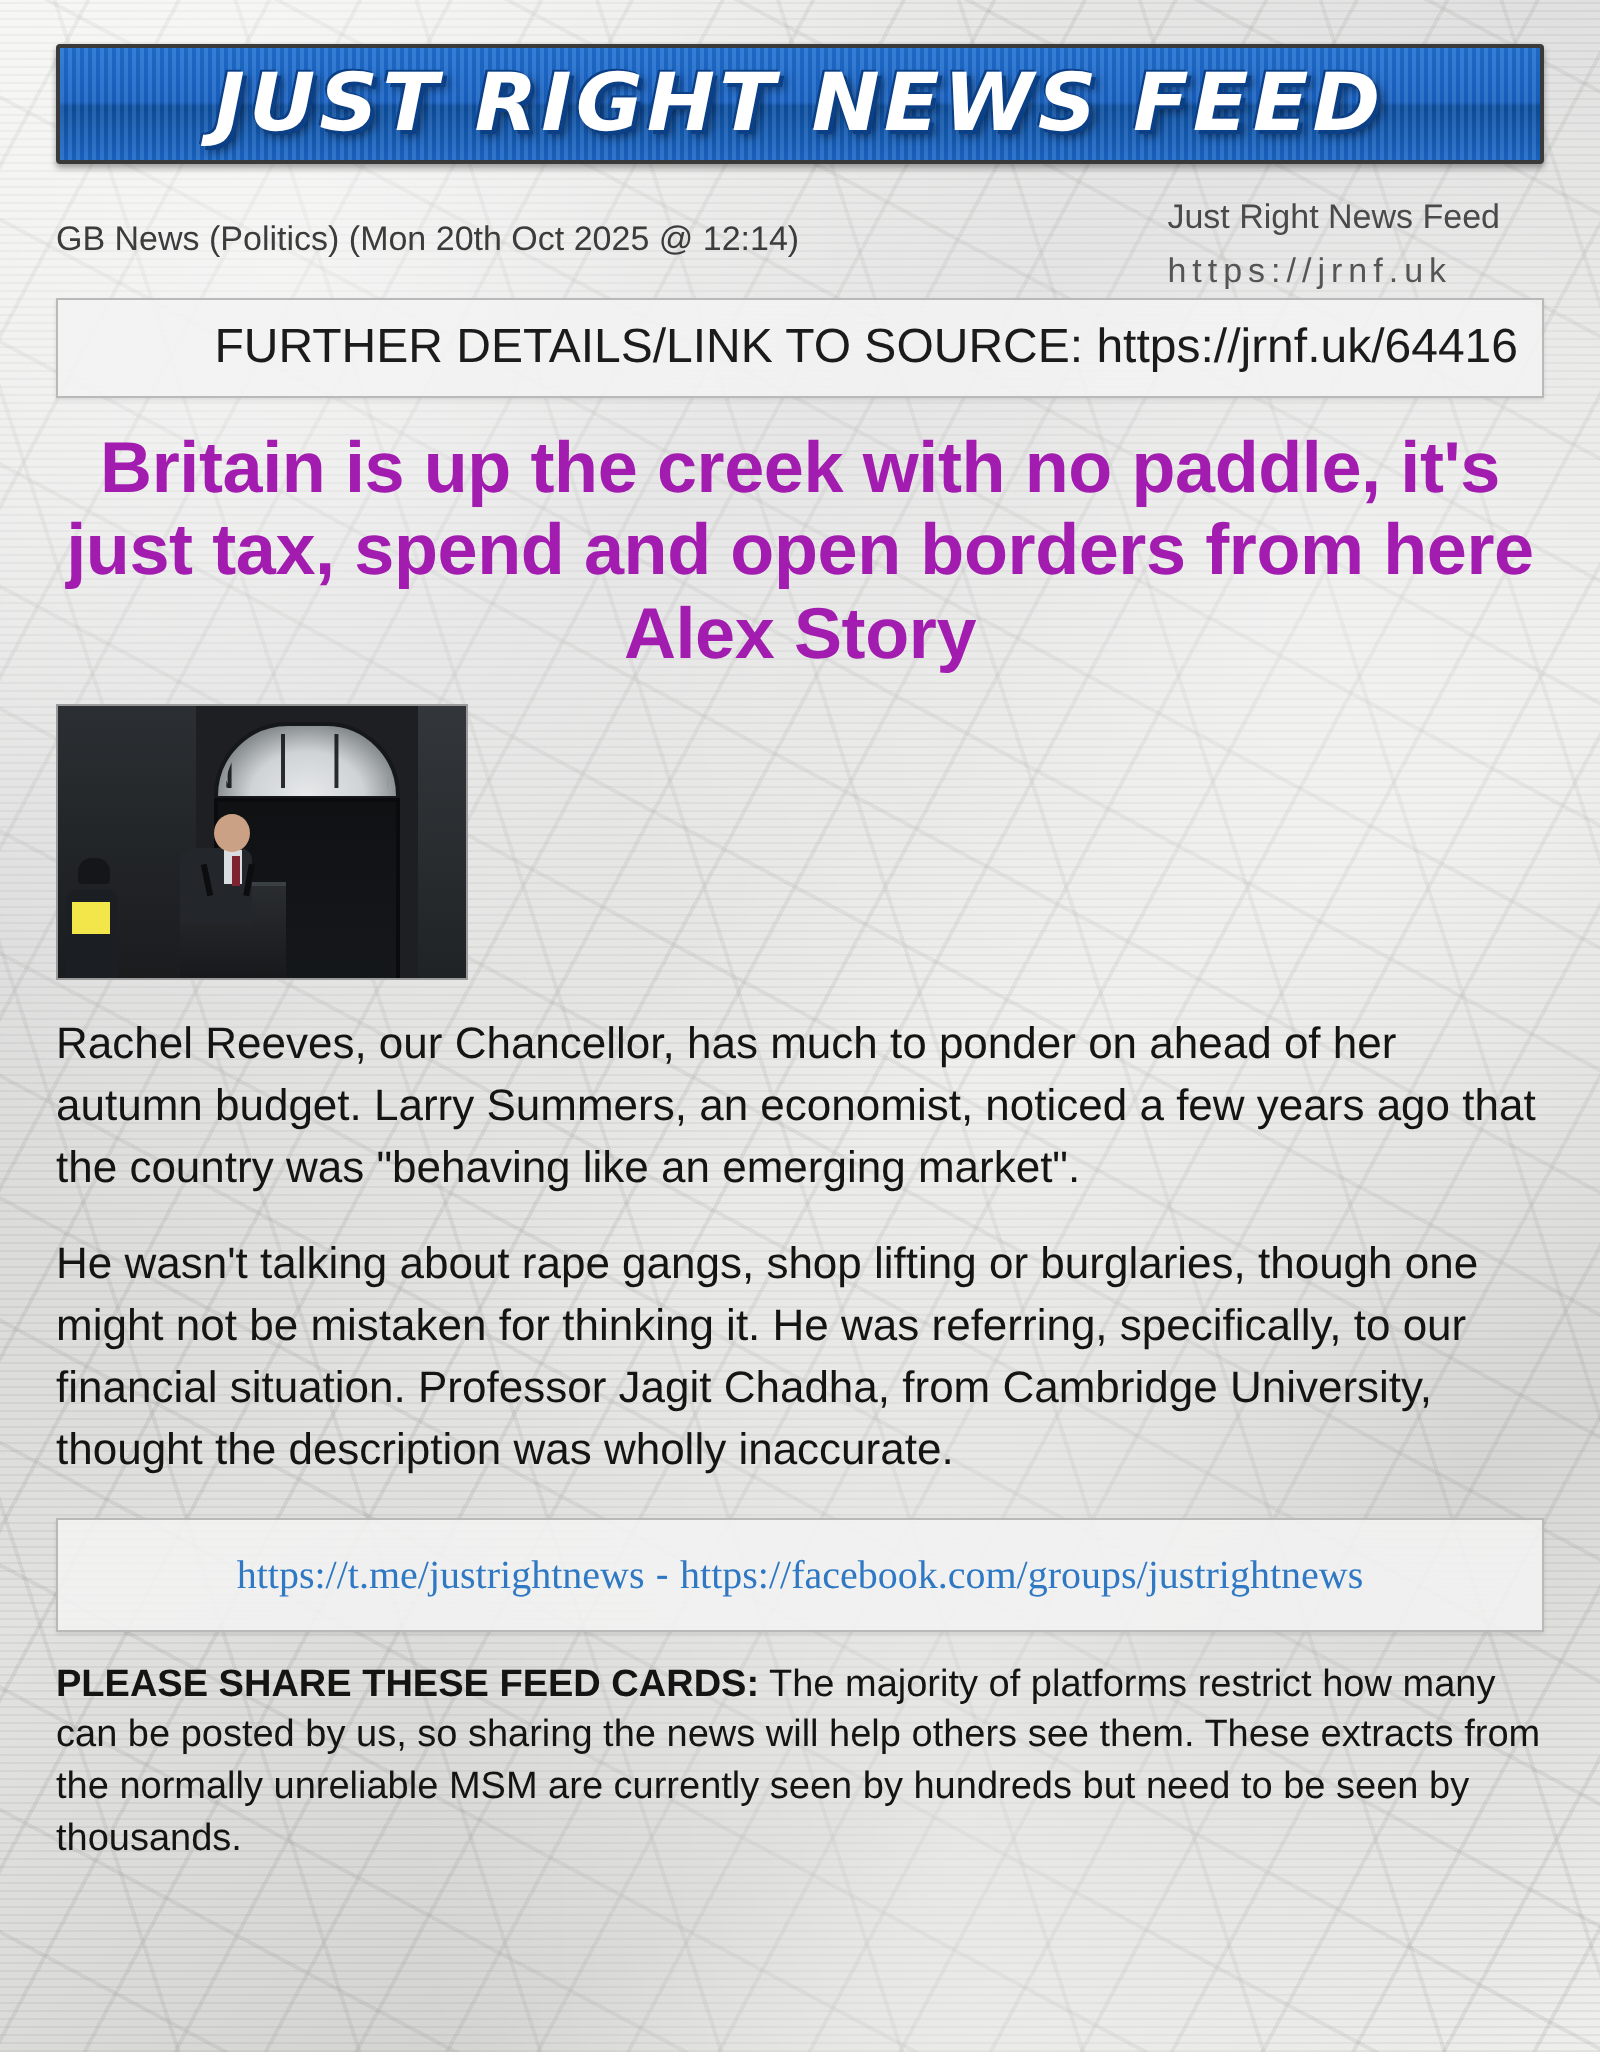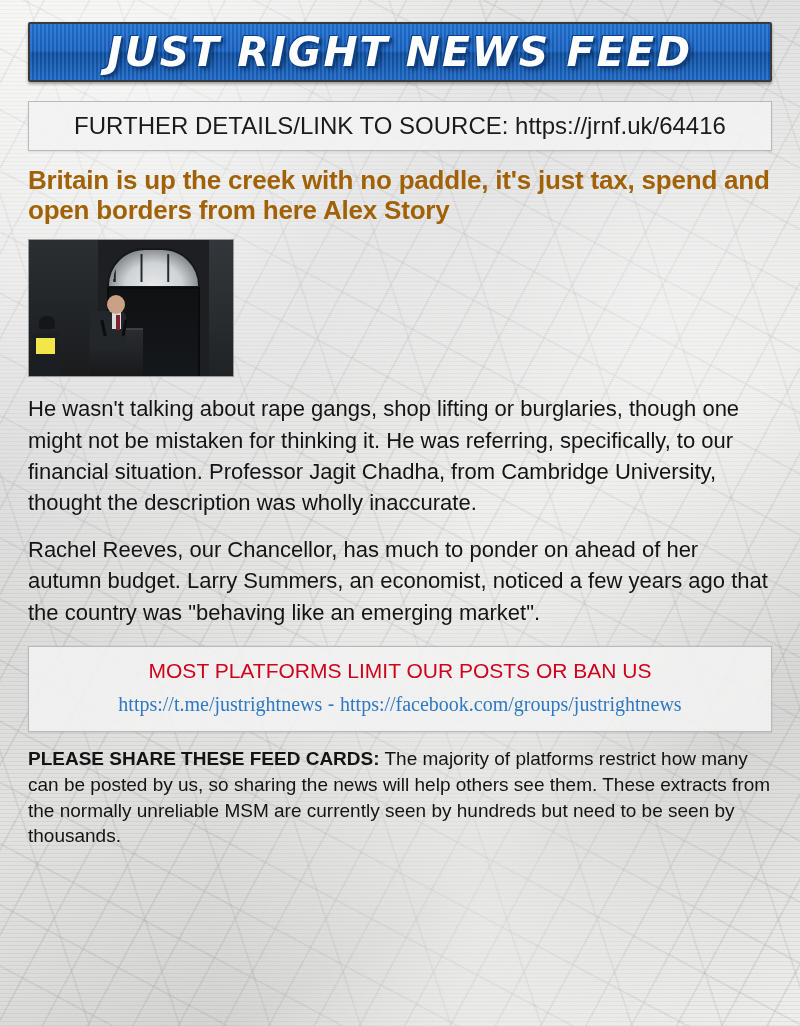--- a/index.html
+++ b/index.html
@@ -102,40 +102,41 @@
   }
   .brand-url {
     font-size: 17px;
     color: #555;
     letter-spacing: 3px;
     line-height: 1.6;
   }
 
   
   .box {
-    margin: 19px 28px 0 28px;
+    margin: 0 28px 0 28px;
     background: rgba(243,243,243,0.88);
     border: 1px solid #b9b9b9;
     box-shadow: 0 1px 2px rgba(0,0,0,0.10);
     padding: 10px 12px;
-    text-align: center;
+    text-align: right;
   }
   .further-details {
     font-size: 24px;
     color: #1b1b1b;
   }
 
   
   .headline {
     margin: 14px 28px 0 28px;
-    font-size: 26px;
+    font-size: 36px;
     font-weight: 700;
     line-height: 1.16;
-    color: #a16207;
+    color: #a21caf;
     letter-spacing: -0.2px;
+    text-align: center;
   }
 
   
   .photo-wrap {
     margin: 14px 28px 0 28px;
   }
   .photo {
     position: relative;
     width: 204px;
     height: 136px;
@@ -293,20 +294,27 @@
 <div id="bg"></div>
 
 <div class="page">
 
   <div class="banner-wrap">
     <div class="banner">
       <div class="banner-title">JUST RIGHT NEWS FEED</div>
     </div>
   </div>
 
+  <div class="meta-row">
+    <div class="source-line">GB News (Politics) (Mon 20th Oct 2025 @ 12:14)</div>
+    <div class="brand-block">
+      <div class="brand-name">Just Right News Feed</div>
+      <div class="brand-url">https://jrnf.uk</div>
+    </div>
+  </div>
 
   <div class="box further-details">
     <span>FURTHER DETAILS/LINK TO SOURCE: https://jrnf.uk/64416</span>
   </div>
 
   <div class="headline">Britain is up the creek with no paddle, it's just tax, spend and open borders from here Alex Story</div>
 
   <div class="photo-wrap">
     <div class="photo">
       <div class="ph-sky"></div>
@@ -321,25 +329,24 @@
       <div class="ph-tie"></div>
       <div class="ph-man-head"></div>
       <div class="ph-mic1"></div>
       <div class="ph-mic2"></div>
       <div class="ph-cop-body"></div>
       <div class="ph-cop-vest"></div>
       <div class="ph-cop-hat"></div>
     </div>
   </div>
 
+  <p class="body-text">Rachel Reeves, our Chancellor, has much to ponder on ahead of her autumn budget. Larry Summers, an economist, noticed a few years ago that the country was "behaving like an emerging market".</p>
   <p class="body-text">He wasn't talking about rape gangs, shop lifting or burglaries, though one might not be mistaken for thinking it. He was referring, specifically, to our financial situation. Professor Jagit Chadha, from Cambridge University, thought the description was wholly inaccurate.</p>
-  <p class="body-text">Rachel Reeves, our Chancellor, has much to ponder on ahead of her autumn budget. Larry Summers, an economist, noticed a few years ago that the country was "behaving like an emerging market".</p>
 
   <div class="warn-box">
-    <div class="warn-title">MOST PLATFORMS LIMIT OUR POSTS OR BAN US</div>
     <div class="warn-links">
       <a href="#">https://t.me/justrightnews</a><span> - </span><a href="#">https://facebook.com/groups/justrightnews</a>
     </div>
   </div>
 
   <div class="footer">
     <b>PLEASE SHARE THESE FEED CARDS:</b><span> The majority of platforms restrict how many can be posted by us, so sharing the news will help others see them. These extracts from the normally unreliable MSM are currently seen by hundreds but need to be seen by thousands.</span>
   </div>
 
 </div>

